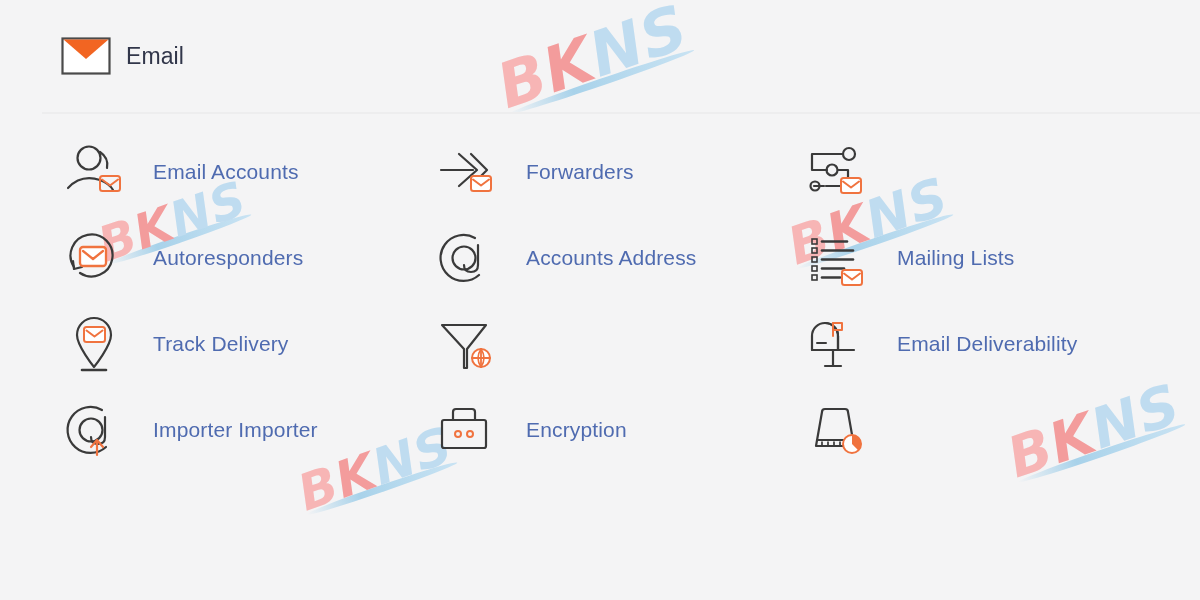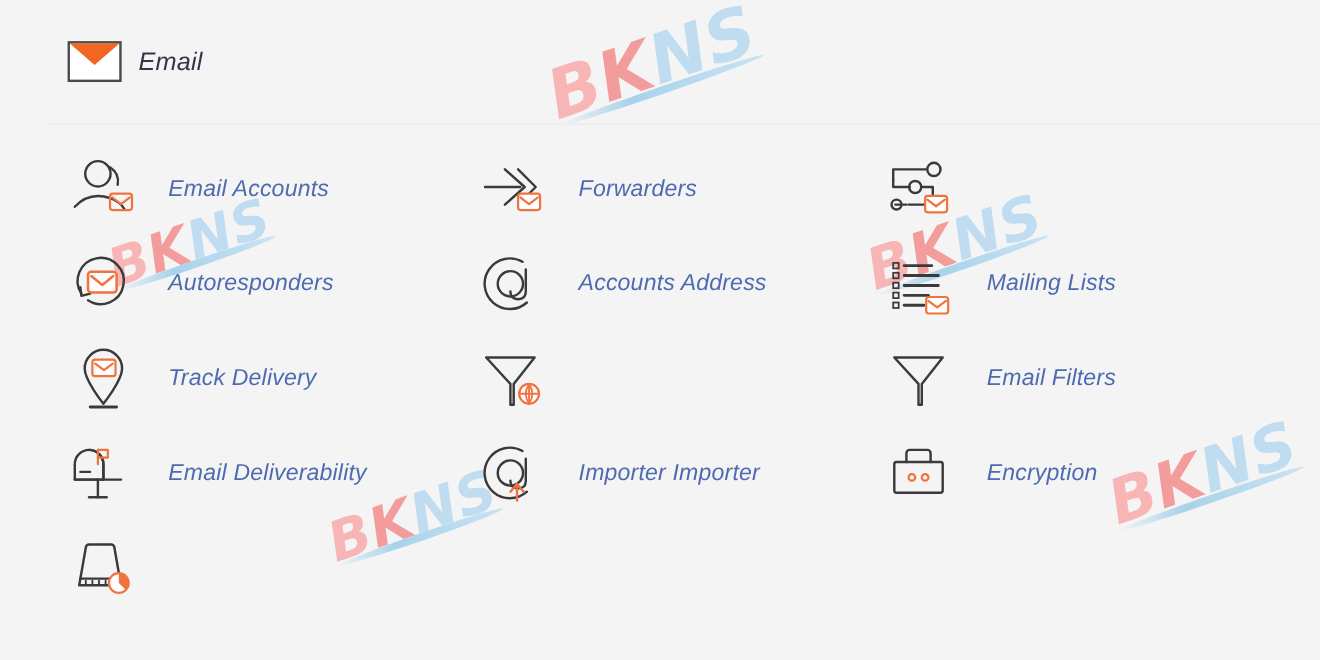--- a/index.html
+++ b/index.html
@@ -14,21 +14,20 @@
     position: relative;
     width: 1200px; height: 600px;
     background: #f4f4f5;
   }
   
   .panel {
     position: absolute;
     left: 42px; top: 0;
     width: 1158px; height: 600px;
     background: #ffffff;
-    font-style: italic;
   }
   
   .header {
     position: absolute;
     left: 0; top: 0;
     width: 1158px; height: 113px;
     border-bottom: 1px solid #ededee;
     display: flex;
     align-items: center;
     padding-left: 17px;
@@ -250,28 +249,20 @@
             <path d="M5 9 L49 9 L30 33 L30 52 L27 52 L27 33 Z"></path>
             <circle cx="44" cy="42" r="9" fill="#ffffff" stroke="#f0733f" stroke-width="2"></circle>
             <path d="M35 42 L53 42" stroke="#f0733f" stroke-width="1.8"></path>
             <path d="M44 33 L44 51" stroke="#f0733f" stroke-width="1.8"></path>
             <path d="M44 33 Q38 42 44 51" stroke="#f0733f" stroke-width="1.6"></path>
             <path d="M44 33 Q50 42 44 51" stroke="#f0733f" stroke-width="1.6"></path>
           </svg>
         </span>
       </a>
 
-      <a class="cell">
-        <span class="cell-icon">
-          <svg width="62" height="56" viewBox="0 0 62 56" fill="none" stroke="#3a3a3a" stroke-width="2.2" stroke-linecap="round" stroke-linejoin="round">
-            <path d="M5 9 L49 9 L30 33 L30 52 L27 52 L27 33 Z"></path>
-          </svg>
-        </span>
-        <span class="cell-label">Email Filters</span>
-      </a>
 
       <a class="cell">
         <span class="cell-icon">
           <svg width="62" height="56" viewBox="0 0 62 56" fill="none" stroke="#3a3a3a" stroke-width="2.2" stroke-linecap="round" stroke-linejoin="round">
             <path d="M4 34 L4 20 A13 13 0 0 1 30 20 L30 34 Z"></path>
             <path d="M30 34 L30 20 A13 13 0 0 0 17 7"></path>
             <path d="M4 34 L46 34"></path>
             <path d="M9 27 L18 27" stroke-width="2"></path>
             <path d="M25 34 L25 50"></path>
             <path d="M17 50 L33 50"></path>

